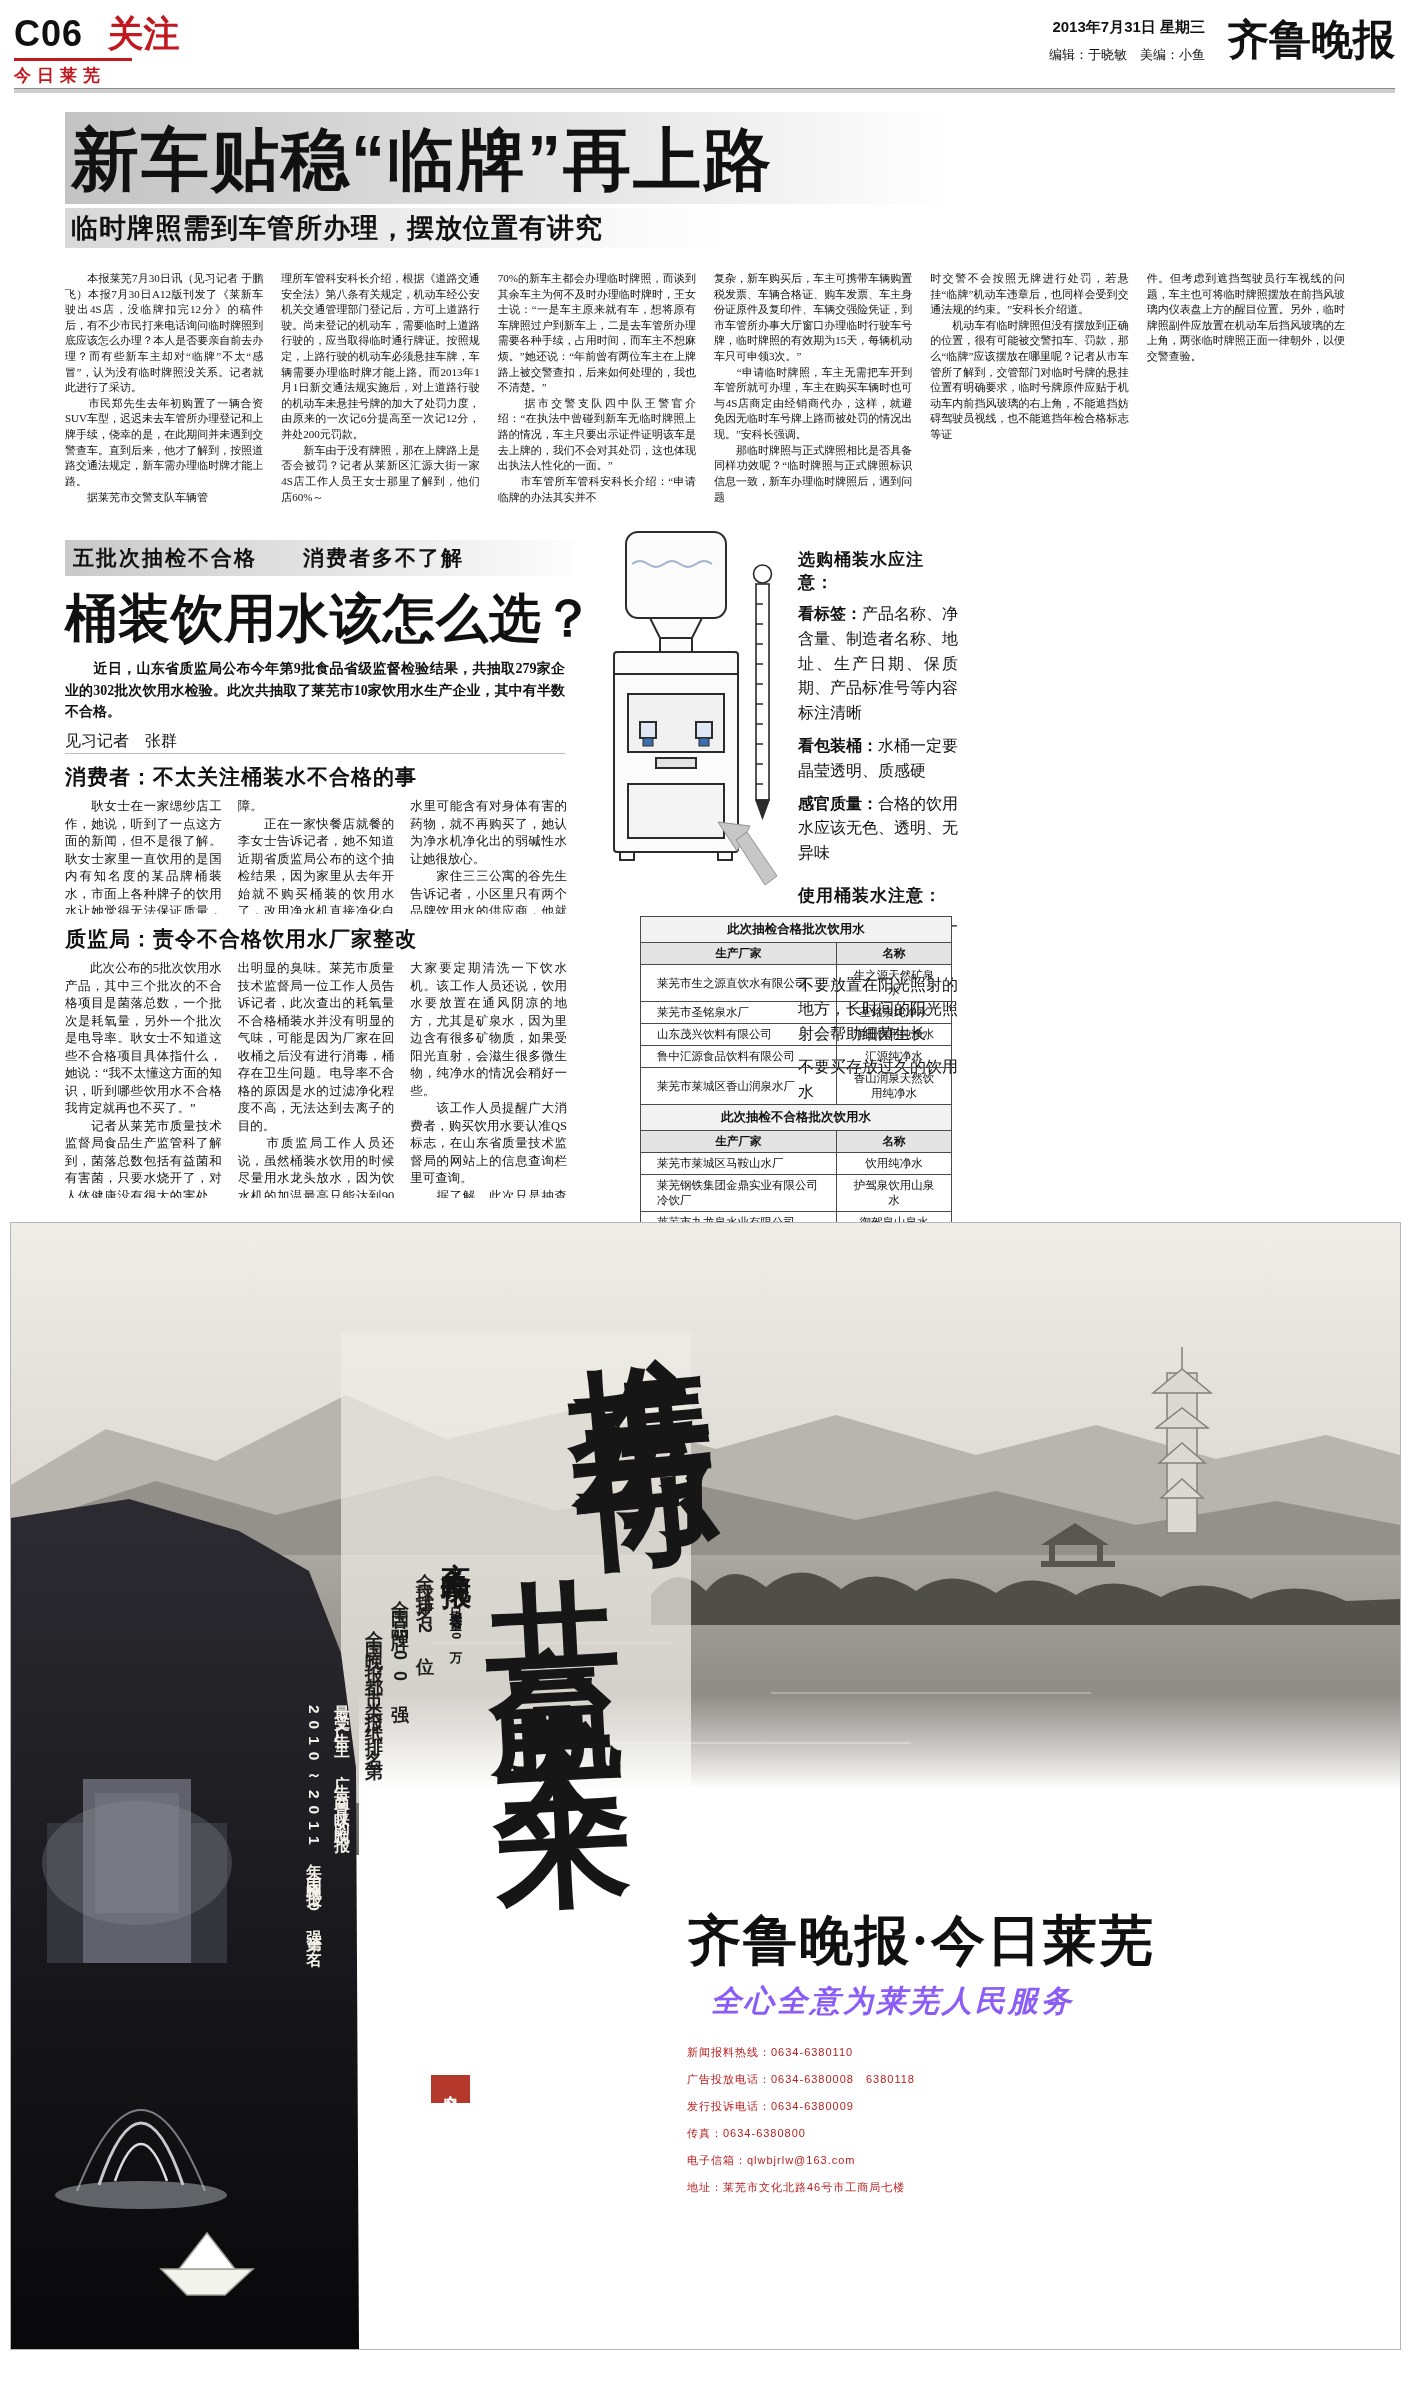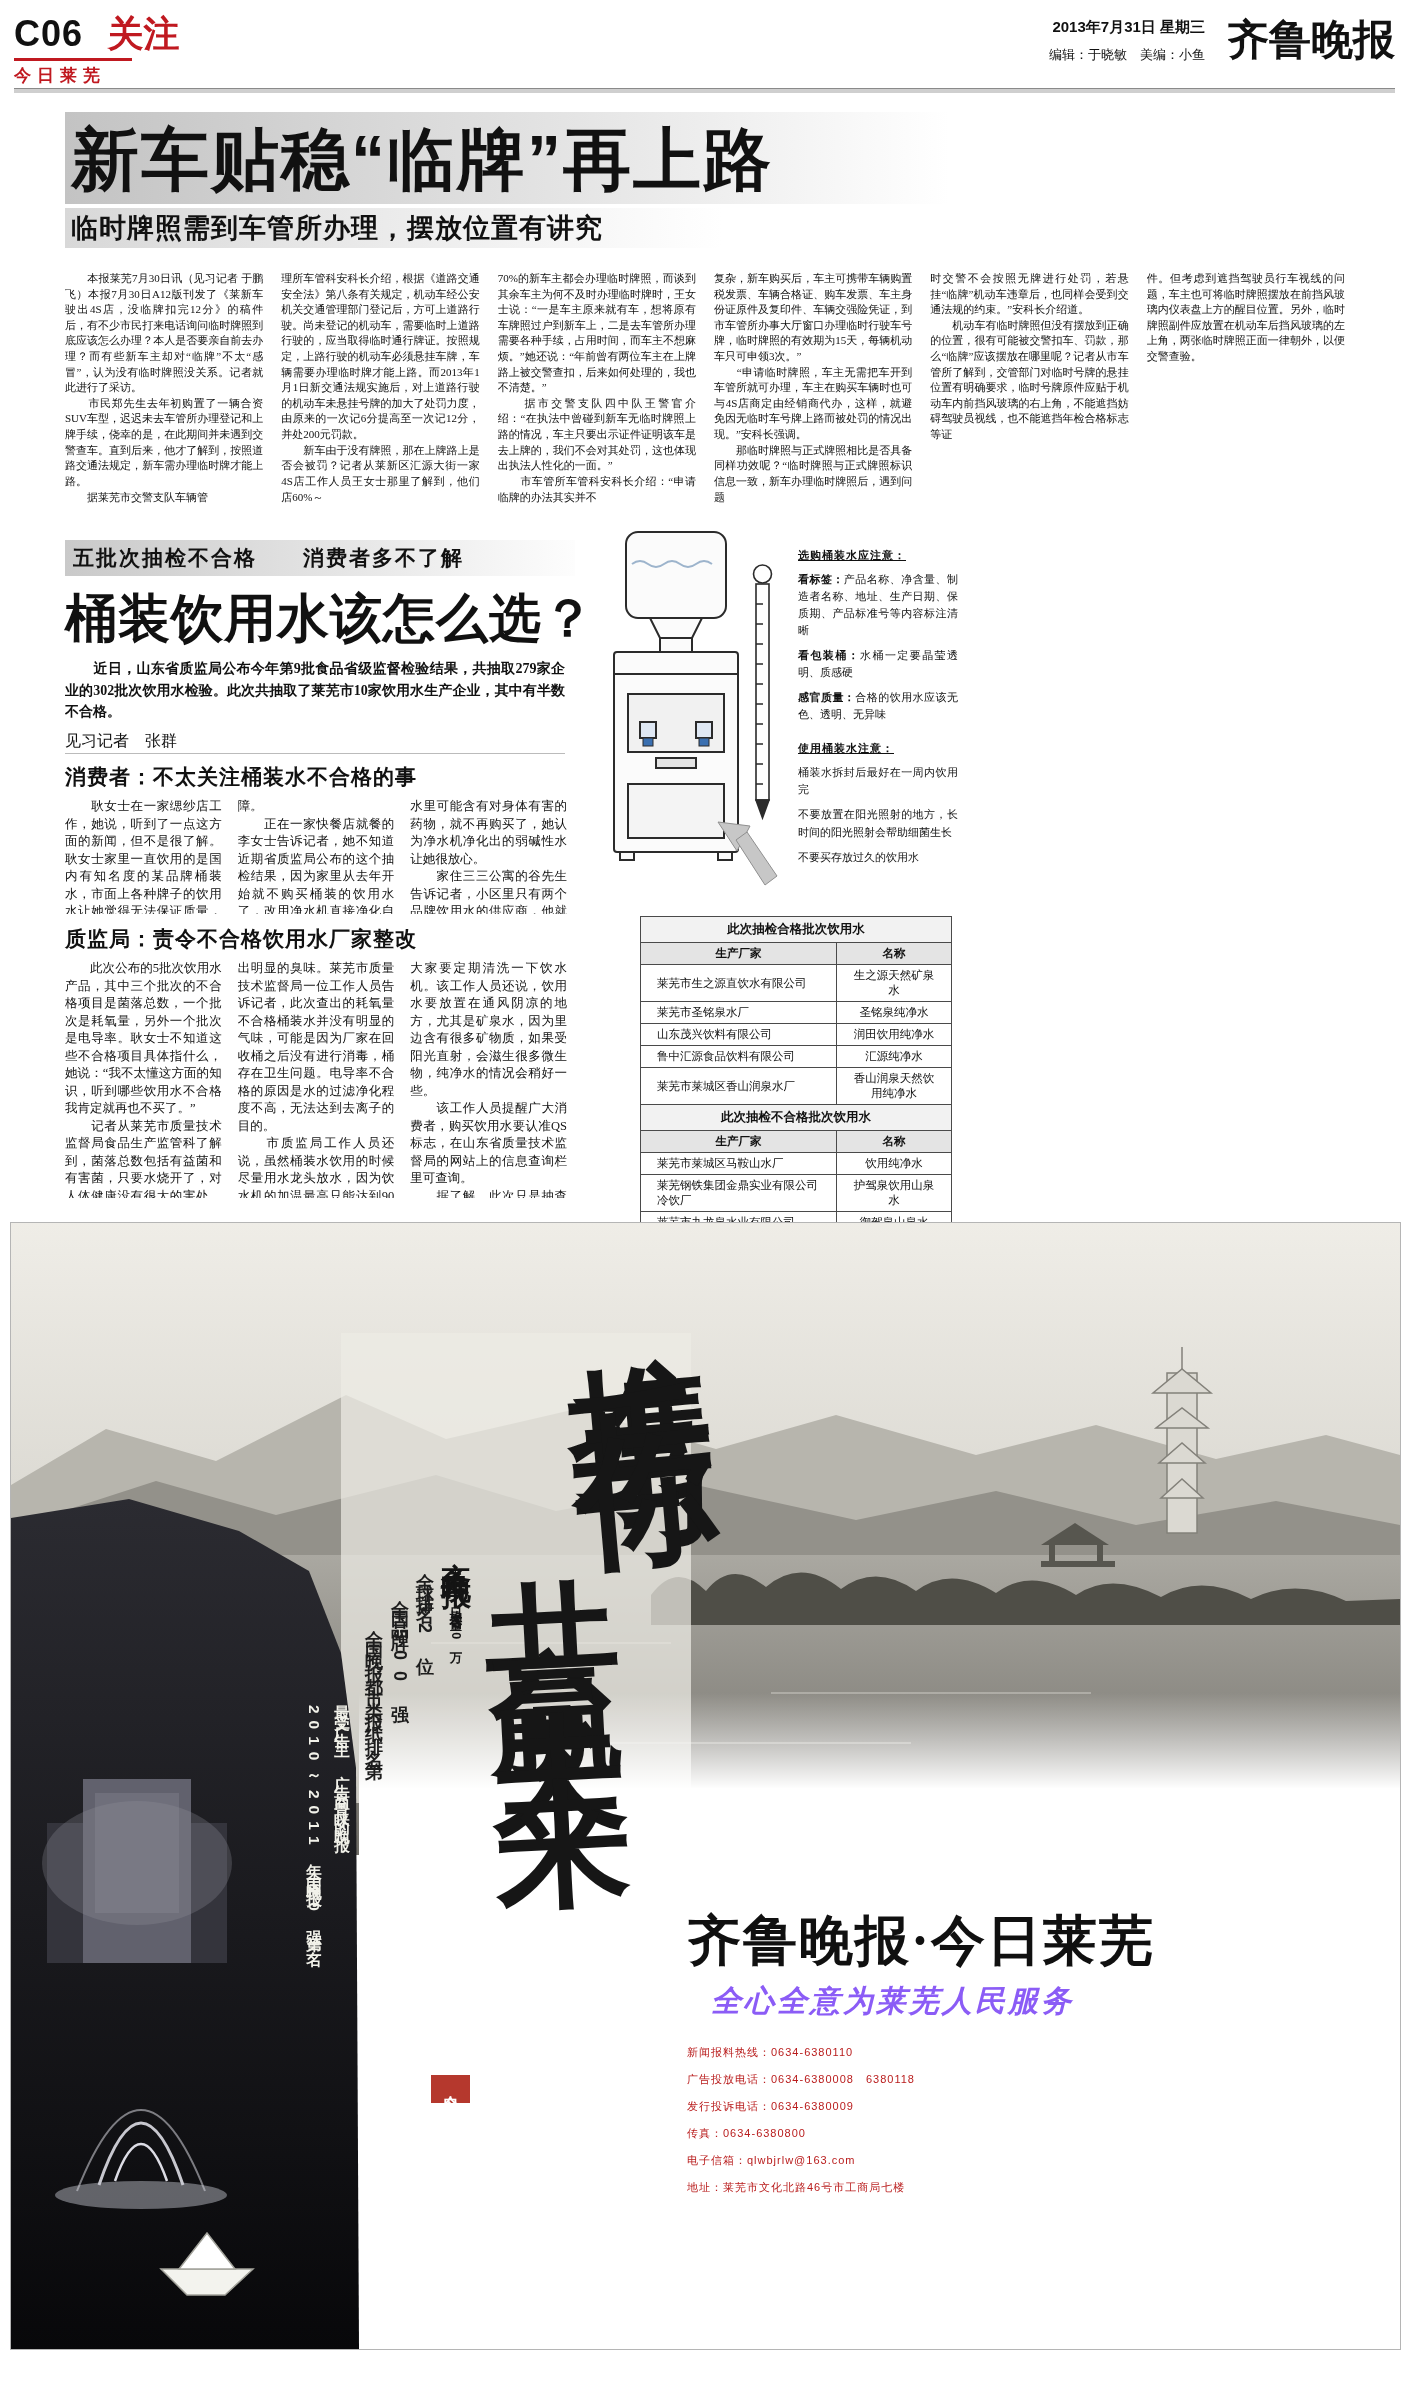--- a/index.html
+++ b/index.html
@@ -50,23 +50,23 @@
   #a2-s1 { top:798px; height:116px; }
   #a2-s2 { top:960px; height:238px; }
   .a2col { flex:1; font-family:"Liberation Serif", serif; font-size:12.5px; line-height:1.4;
            text-align:justify; overflow:hidden; white-space:pre-line; }
 
   
   #dispenser { position:absolute; left:580px; top:526px; width:212px; height:384px; }
 
   
   #tips { position:absolute; left:798px; top:548px; width:160px; }
-  .tips-title { font-size:11px; font-weight:900; margin:0 0 8px; letter-spacing:1px;text-decoration:underline; }
+  .tips-title { font-size:17px; font-weight:900; margin:0 0 8px; letter-spacing:1px; }
   .tips-title.second { margin-top:18px; }
-  .tips-item { font-size:11px; line-height:1.55; text-align:justify; margin-bottom:8px;
+  .tips-item { font-size:16px; line-height:1.55; text-align:justify; margin-bottom:8px;
                font-family:"Liberation Serif", serif; }
   .tips-item b { font-family:"Liberation Sans", sans-serif; }
 
   
   #wtable { position:absolute; left:640px; top:916px; width:312px; }
   #wtable table { width:100%; border-collapse:collapse; font-size:11.5px; }
   #wtable td { border:1px solid #4a4a4a; padding:3px 16px; }
   #wtable .t-title td { text-align:center; font-weight:bold; font-size:12.5px; background:#f2f2f2; padding:4px; }
   #wtable .t-head td { text-align:center; font-weight:bold; background:#e4e4e4; }
   #wtable td.cmp { width:63%; }

